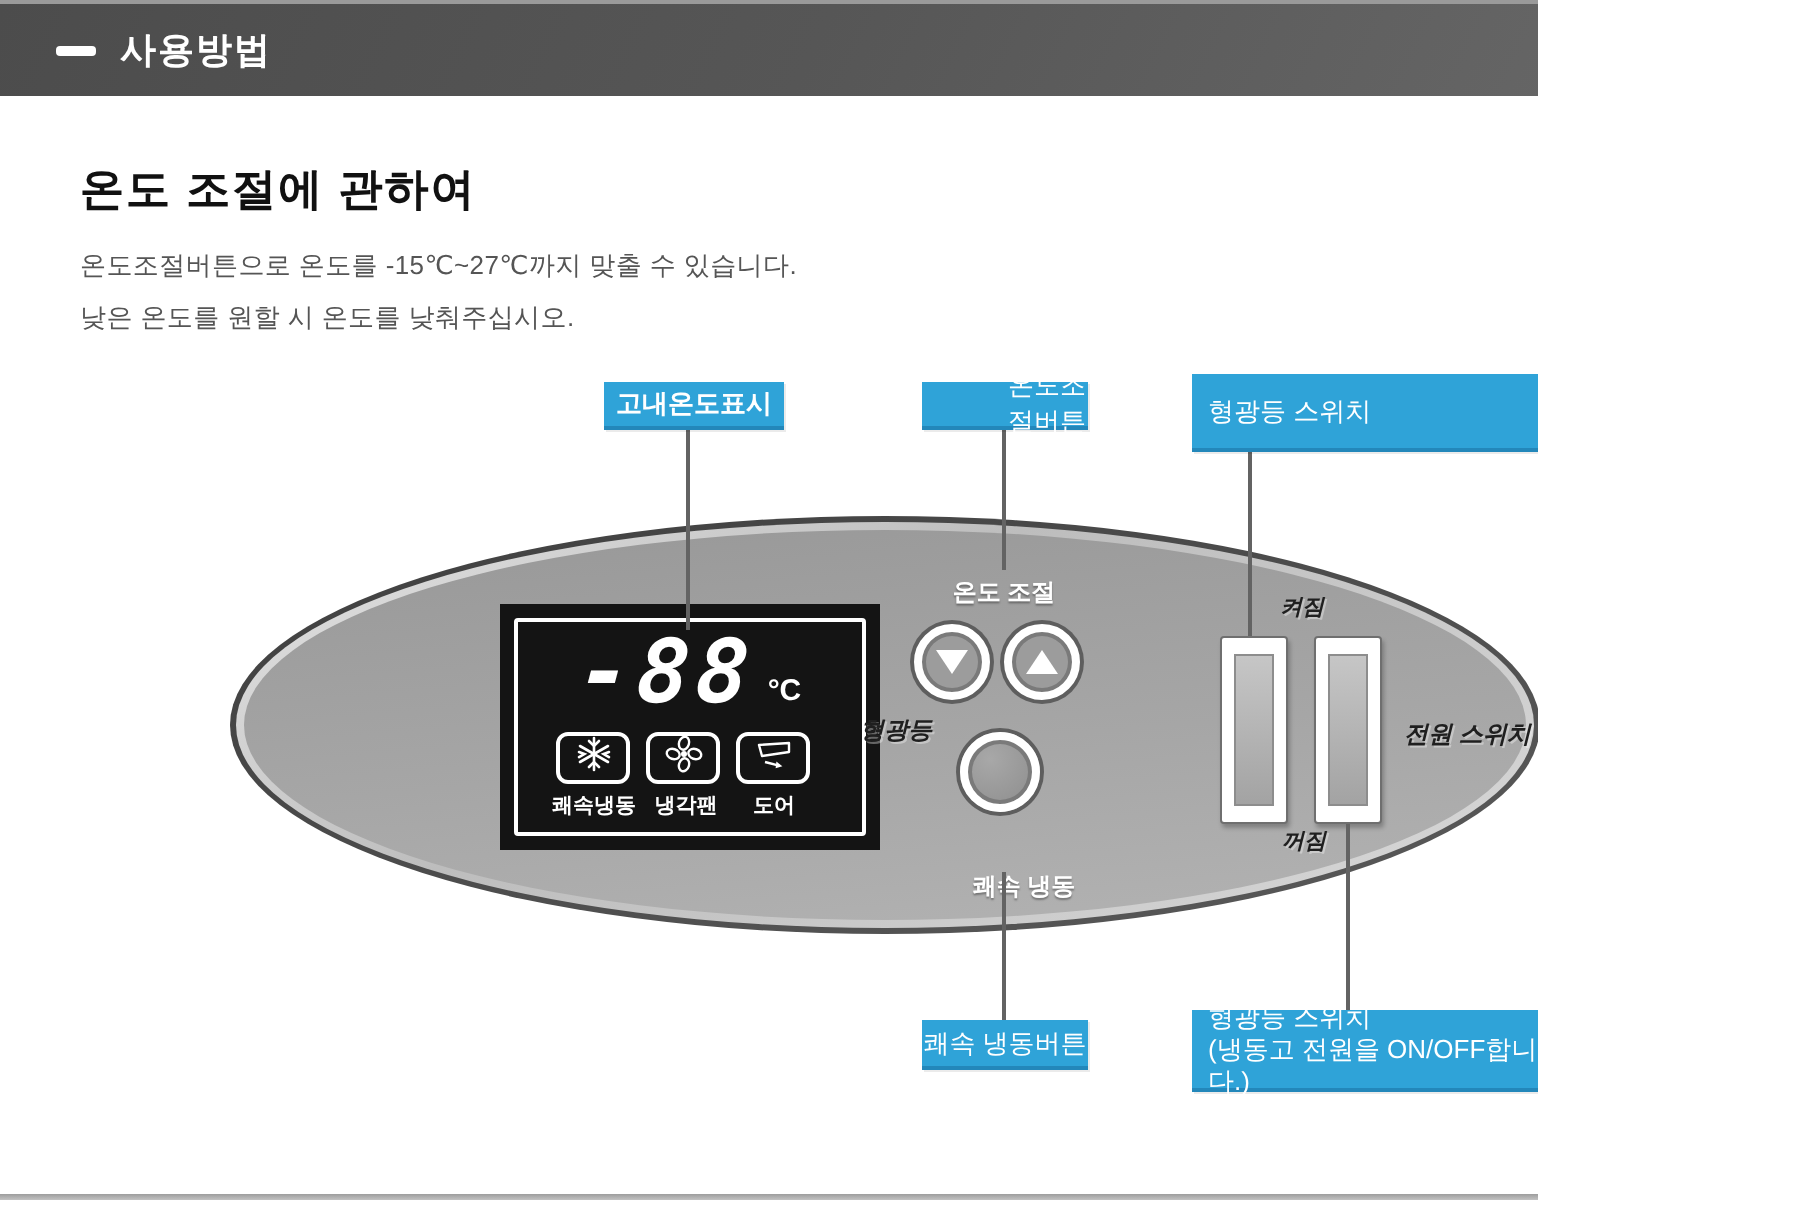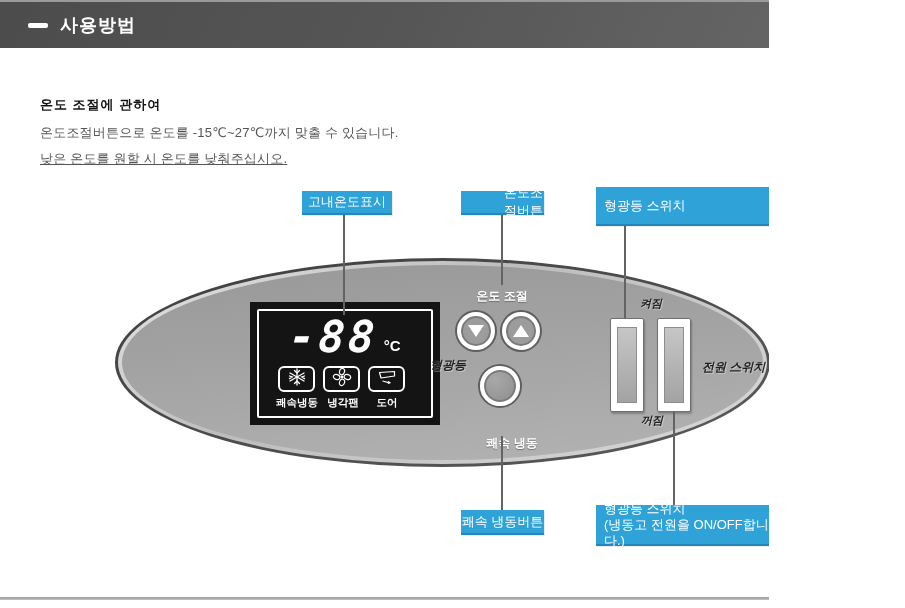--- a/index.html
+++ b/index.html
@@ -8,32 +8,32 @@
   .page { position:relative; width:769px; height:608px; background:#ffffff; overflow:hidden; }
 
   
   .header-bar { position:absolute; left:0; top:0; width:905px; height:48px;
     background:linear-gradient(115deg,#4c4c4c 0%,#565656 45%,#6a6a6a 100%);
     border-top:2px solid #9a9a9a; display:flex; align-items:center; }
   .header-dash { width:20px; height:5px; background:#ffffff; border-radius:2px; margin-left:28px; }
   .header-title { color:#ffffff; font-size:18px; font-weight:bold; letter-spacing:1px; margin-left:12px; }
 
   
-  .intro-title { position:absolute; left:40px; top:96px; font-size:13px; font-weight:bold; color:#111111; letter-spacing:1px; }
+  .intro-title { position:absolute; left:40px; top:80px; font-size:22px; font-weight:bold; color:#111111; letter-spacing:1px; }
   .intro-line { position:absolute; left:40px; font-size:13px; color:#555555; letter-spacing:0.2px; }
   .intro-line1 { top:124px;text-align:right; }
-  .intro-line2 { top:150px;text-decoration:underline; }
+  .intro-line2 { top:150px; }
 
   
   .callout { position:absolute; background:#2fa3d8; color:#ffffff; font-size:13px;
     display:flex; align-items:center; justify-content:center;
     border-bottom:2px solid #2387ba; box-shadow:1px 1px 0 rgba(0,0,0,0.08); }
   .callout.multi { flex-direction:column; align-items:flex-start; justify-content:center;
     padding:3px 8px; line-height:16px; }
-  .co-display { left:302px; top:191px; width:90px; height:24px; }
+  .co-display { left:302px; top:191px; width:90px; height:24px;font-weight:bold; }
   .co-tempbtn { left:461px; top:191px; width:83px; height:24px;padding-left:43px; }
   .co-light   { left:596px; top:187px; width:194px; height:39px; }
   .co-quick   { left:461px; top:510px; width:83px; height:25px; }
   .co-power   { left:596px; top:505px; width:195px; height:41px; }
 
   
   .leader { position:absolute; width:2px; background:#636363; }
   .ld1 { left:343px; top:215px; height:100px; }
   .ld2 { left:501px; top:215px; height:70px; }
   .ld3 { left:624px; top:226px; height:92px; }

